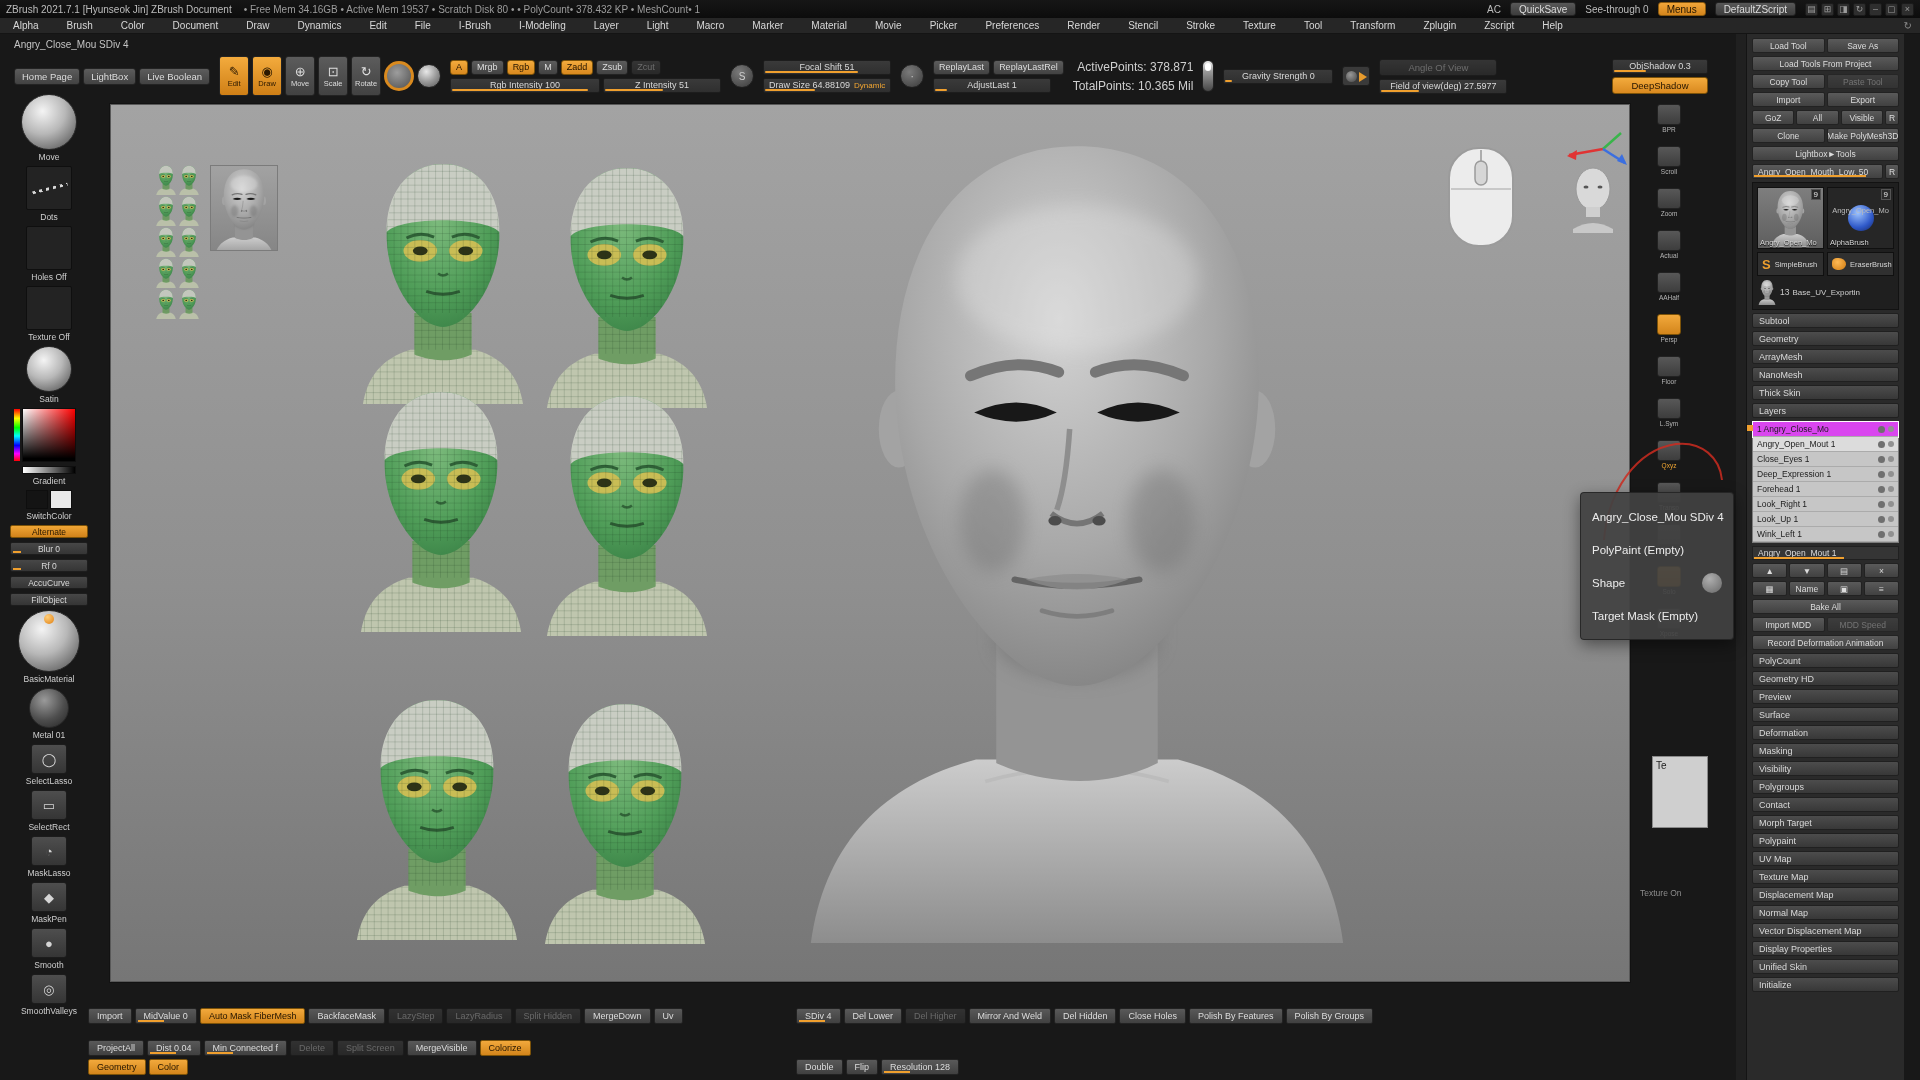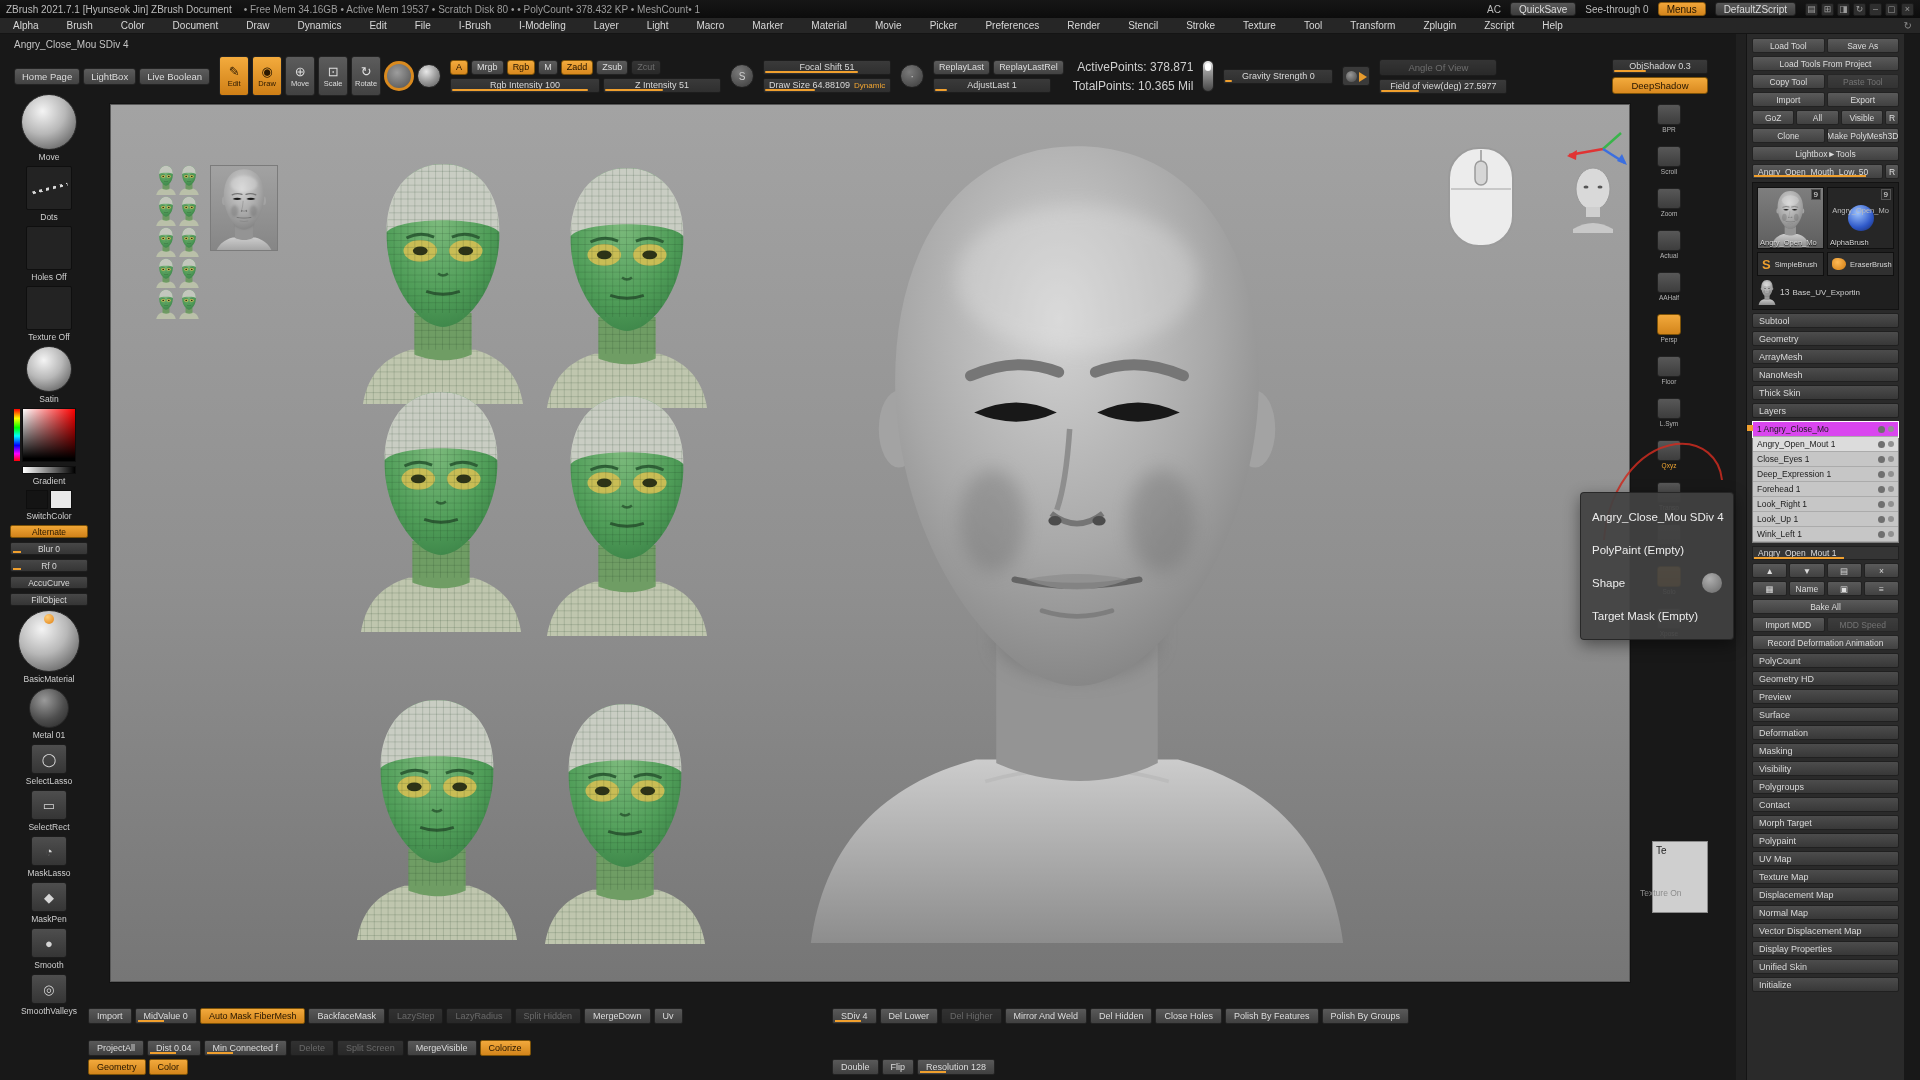--- a/index.html
+++ b/index.html
@@ -81,21 +81,21 @@
 .popup{position:absolute;left:1580px;top:492px;width:154px;padding:7px 0;background:rgba(66,66,66,.93);border:1px solid rgba(25,25,25,.65);border-radius:4px;box-shadow:0 5px 16px rgba(0,0,0,.45);z-index:70}
 .popup-item{height:33px;display:flex;align-items:center;padding:0 11px;color:#ececec;font-size:11.5px;gap:6px;white-space:nowrap}
 .popup-item .sph{width:20px;height:20px;border-radius:50%;background:radial-gradient(circle at 38% 30%,#c2c2c2,#6e6e6e);margin-left:auto;opacity:.85;flex:none}
 
 .right-strip{position:absolute;left:1650px;top:104px;width:38px;display:flex;flex-direction:column;gap:13px;align-items:center;z-index:30}
 .strip-it{display:flex;flex-direction:column;align-items:center;gap:1px}
 .strip-ic{width:24px;height:21px;background:linear-gradient(#585858,#3d3d3d);border:1px solid #222;border-radius:3px}
 .strip-it.on .strip-ic{background:linear-gradient(#f2a93c,#d3851b);border-color:#7c5208}
 .strip-label{font-size:6.5px;color:#b5b5b5}
 .strip-label.accent{color:#f0a632}
-.te-tip{position:absolute;left:1652px;top:841px;width:56px;height:72px;background:#cfcfcf;border:1px solid #8a8a8a;color:#222;font-size:10px;padding:3px;z-index:65}
+.te-tip{position:absolute;left:1652px;top:756px;width:56px;height:72px;background:#cfcfcf;border:1px solid #8a8a8a;color:#222;font-size:10px;padding:3px;z-index:65}
 .texture-label{position:absolute;left:1640px;top:888px;font-size:8.5px;color:#8c8c8c;z-index:65}
 .panel-divider{position:absolute;left:1736px;top:16px;bottom:0;width:10px;background:#202020;z-index:39;color:#9a9a9a;font-size:9px;text-align:center;line-height:14px}
 
 .tool-panel{position:absolute;left:1746px;top:16px;width:158px;bottom:0;background:#2a2a2a;border-left:1px solid #141414;padding:3px 5px;z-index:50;display:flex;flex-direction:column;gap:3px;overflow:hidden}
 .tp-title{display:flex;align-items:center;gap:5px;height:16px;font-size:11px;color:#e6e6e6;padding:0 2px}
 .tp-title .dots{margin-left:auto;display:flex;gap:3px}
 .tp-title .dots i{width:9px;height:9px;border-radius:50%;background:#4a4a4a;border:1px solid #222;display:block}
 .tp-col{display:flex;flex-direction:column;gap:3px}
 .tp-row{display:flex;gap:2px}
 .tp-btn{flex:1;height:15px;background:linear-gradient(#5a5a5a,#414141);border:1px solid #222;border-radius:2px;font-size:8.5px;color:#ddd;display:flex;align-items:center;justify-content:center;white-space:nowrap;overflow:hidden;position:relative}
@@ -129,21 +129,21 @@
 .layer-name{overflow:hidden;white-space:nowrap}
 .layer-eye{width:7px;height:7px;border-radius:50%;background:#6f6f6f;margin-left:auto;flex:none}
 .layer-dot{width:6px;height:6px;border-radius:50%;background:#919191;flex:none}
 .layer-current{height:14px;display:flex;align-items:center;font-size:8.5px;color:#ddd;padding:0 5px;position:relative;background:#353535;border:1px solid #202020}
 .layer-current::after{content:"";position:absolute;left:1px;bottom:0;width:62%;height:2px;background:#ef9f2e}
 
 .bottom-bar{position:absolute;left:88px;top:1008px;width:1548px;height:72px;z-index:45}
 .bb-row{position:absolute;left:0;right:0;height:17px}
 .bb-row.r0{top:0}.bb-row.r1{top:32px}.bb-row.r2{top:51px}
 .bb-left{position:absolute;left:0;display:flex;gap:3px}
-.bb-right{position:absolute;left:744px;display:flex;gap:3px}
+.bb-right{position:absolute;left:708px;display:flex;gap:3px}
 .bb-btn{height:16px;padding:0 8px;display:flex;align-items:center;background:linear-gradient(#595959,#404040);border:1px solid #222;border-radius:2px;font-size:9px;color:#ddd;white-space:nowrap;position:relative}
 .bb-btn.on{background:linear-gradient(#f2a93c,#d3851b);color:#241500;border-color:#7c5208}
 .bb-btn.dim{opacity:.4}
 .bb-btn.slider::after{content:"";position:absolute;left:2px;bottom:1px;width:26px;height:2px;background:#ef9f2e}
 .red-stroke{position:absolute;left:1598px;top:436px;z-index:62}
 </style>
 </head>
 <body>
 
 <svg width="0" height="0" style="position:absolute" aria-hidden="true">

